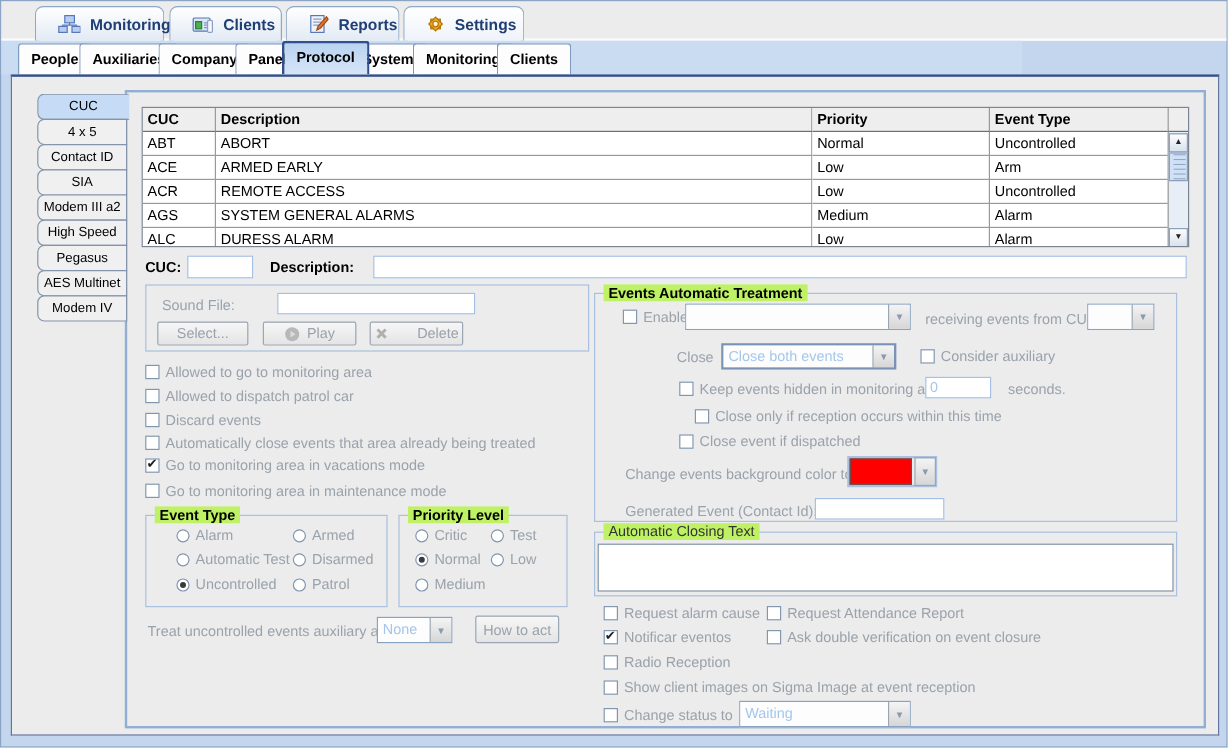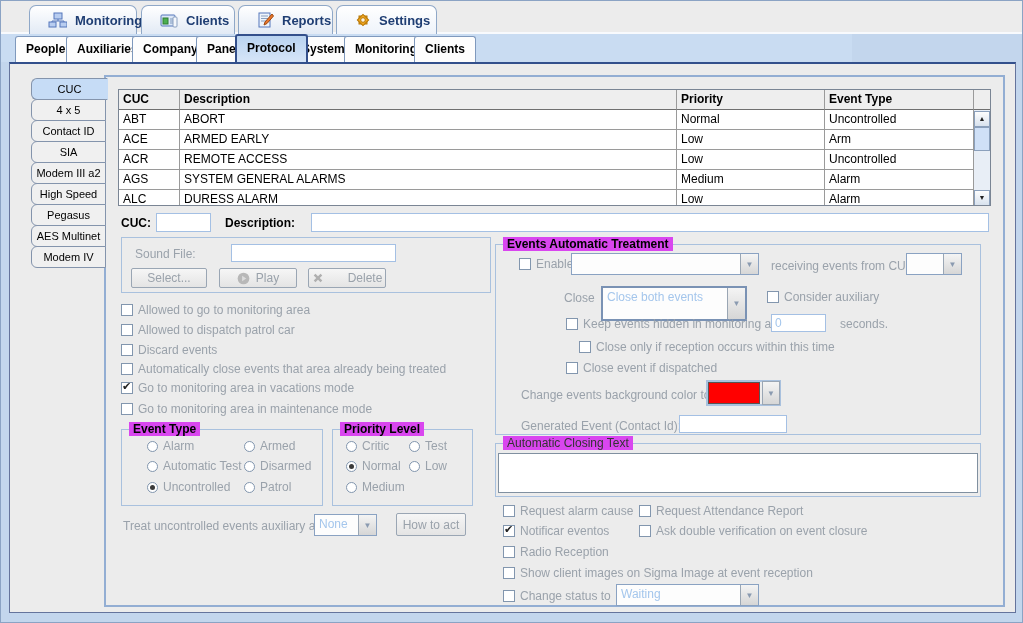--- a/index.html
+++ b/index.html
@@ -43,21 +43,21 @@
             font-size:7px; color:#222; text-align:center; line-height:14px; cursor:pointer; }
   .sb-thumb { position:absolute; left:1px; top:37px; width:16px; height:24px; background:#cfe0f7; border:1px solid #8ba0bc;
               background-image:linear-gradient(#cfe0f7 45%, #8ba0bc 45%, #8ba0bc 55%, #cfe0f7 55%); background-size:10px 4px; background-repeat:repeat-y; background-position:3px 7px; cursor:grab; }
 
   
   .lbl { position:absolute; color:#9aa2ab; white-space:nowrap; }
   .lbl.b { color:#000; font-weight:bold; }
   .tinput { position:absolute; background:#fff; border:1px solid #a4c0e4; font-family:"Liberation Sans",sans-serif; font-size:12px; padding:1px 3px; color:#333; }
   .tinput:disabled { background:#fff; color:#a4c6ec; }
   .groupbox { position:absolute; border:1px solid #a9c1de; }
-  .grouptitle { position:absolute; top:-8px; left:7px; background:#d946ef; padding:0 4px; color:#000; font-weight:bold; white-space:nowrap; }
+  .grouptitle { position:absolute; top:-8px; left:7px; background:#bef264; padding:0 4px; color:#000; font-weight:bold; white-space:nowrap; }
   .grouptitle.plain { font-weight:normal; color:#333; }
   .btn { position:absolute; background:linear-gradient(#f6f6f6,#e4e4e4); border:1px solid #9aa6b4; border-radius:2px;
          color:#9aa2ab; text-align:center; display:flex; align-items:center; justify-content:center; gap:6px; cursor:pointer; }
   .cb { position:absolute; display:flex; align-items:center; gap:5px; color:#9aa2ab; white-space:nowrap; cursor:pointer; }
   .cb .box { width:12px; height:12px; border:1px solid #8296ae; background:#fff; position:relative; flex:none; }
   .cb .box .mark { position:absolute; left:0px; top:-3px; font-size:11px; color:#222; visibility:hidden; }
   .cb.checked .box .mark { visibility:visible; }
   .radio { position:absolute; display:flex; align-items:center; gap:5px; color:#9aa2ab; white-space:nowrap; cursor:pointer; }
   .radio .circ { width:11px; height:11px; border:1px solid #8296ae; border-radius:50%; background:#fff; position:relative; flex:none; }
   .radio.selected .circ::after { content:""; position:absolute; left:2px; top:2px; width:5px; height:5px; border-radius:50%; background:#3a3a3a; }
@@ -313,21 +313,21 @@
   </div>
   <span class="lbl" style="left:770px; top:258px;">receiving events from CUC</span>
   <div class="combo" style="left:905px; top:252px; width:56px; height:22px;">
     <span class="ctext"></span>
     <span class="cbtn">
         <span>▼</span>
       </span>
   </div>
 
   <span class="lbl" style="left:563px; top:290px;">Close</span>
-  <div class="combo focus" style="left:600px; top:285px; width:146px; height:35px;">
+  <div class="combo focus" style="left:600px; top:285px; width:146px; height:22px;">
     <span class="ctext">Close both events</span>
     <span class="cbtn">
         <span>▼</span>
       </span>
   </div>
   <div class="cb" style="left:766px; top:289px;">
     <span class="box"></span>
     <span>Consider auxiliary</span>
   </div>
 

